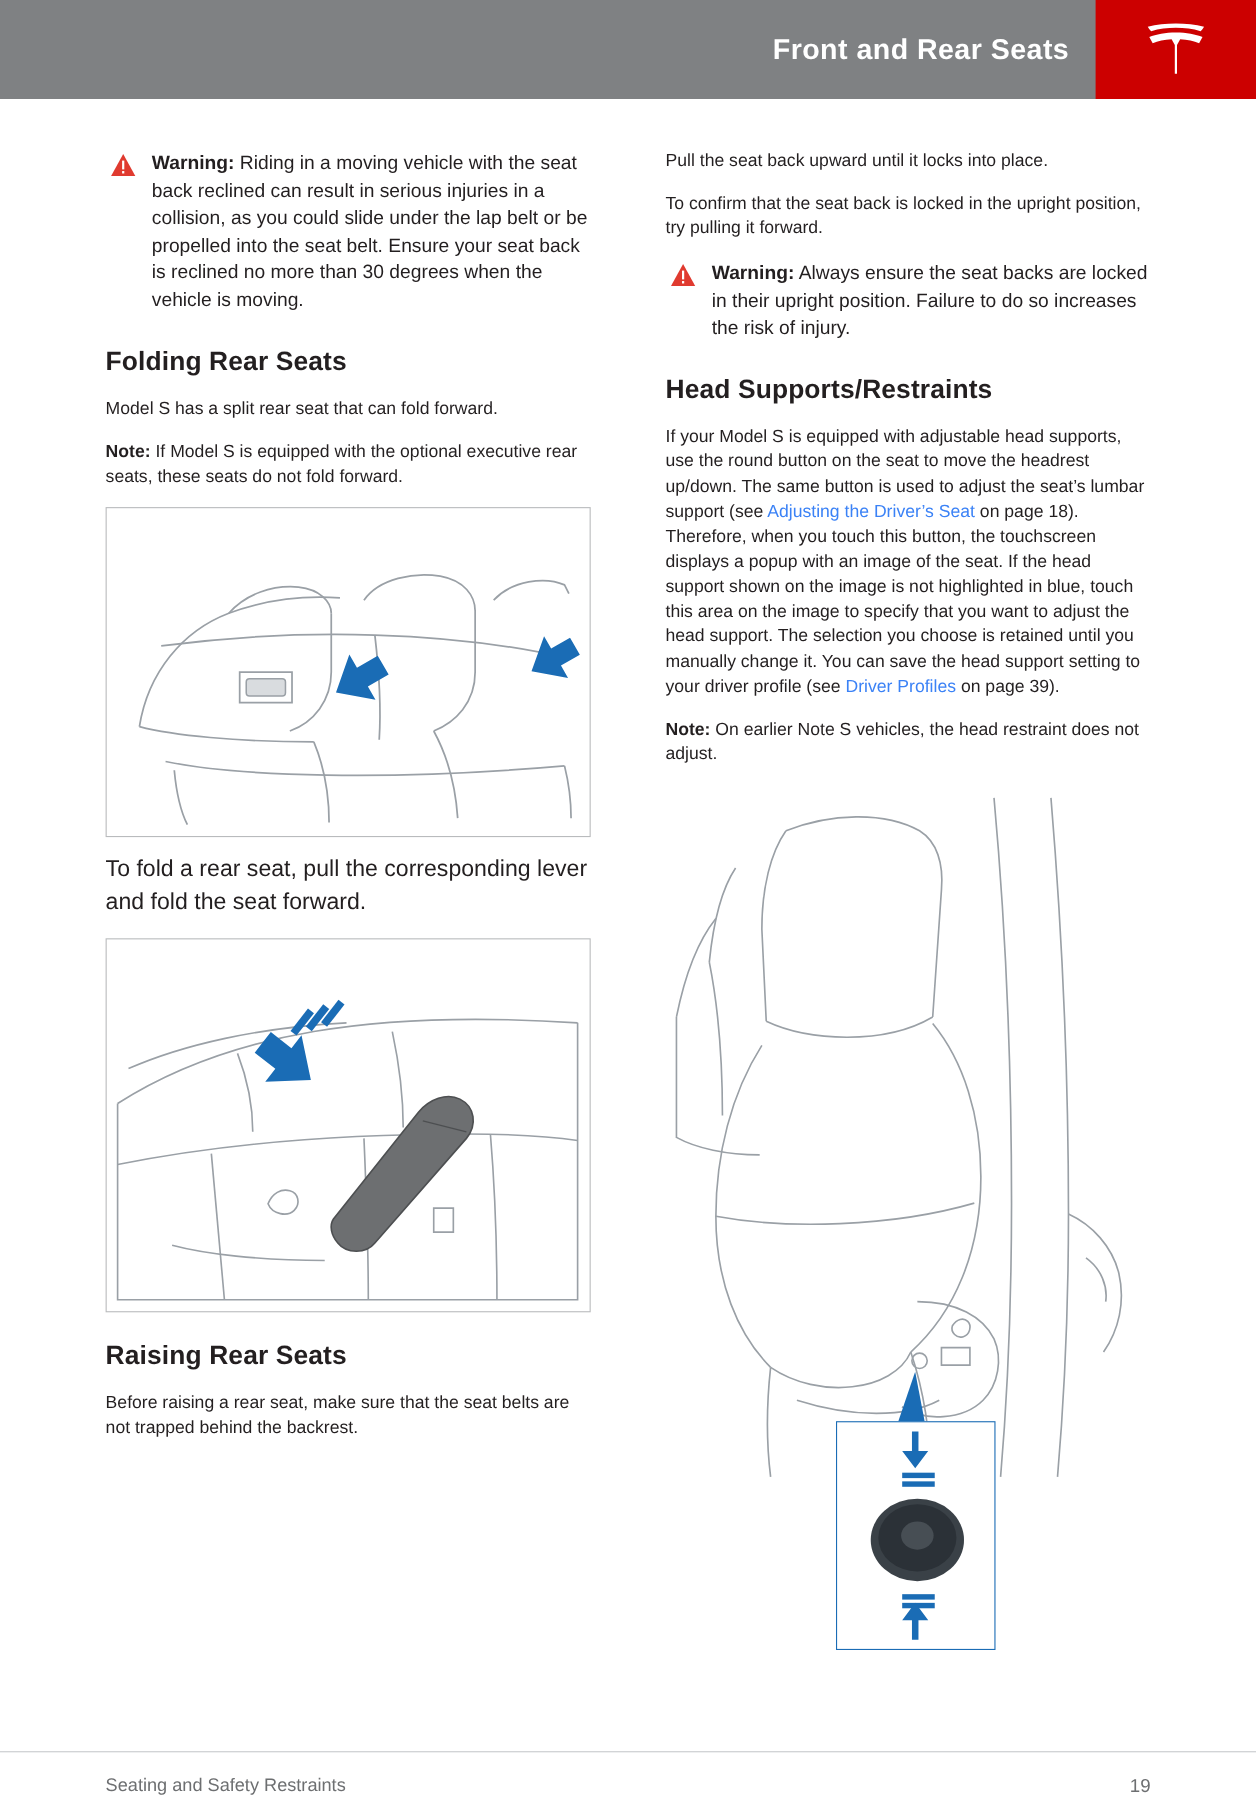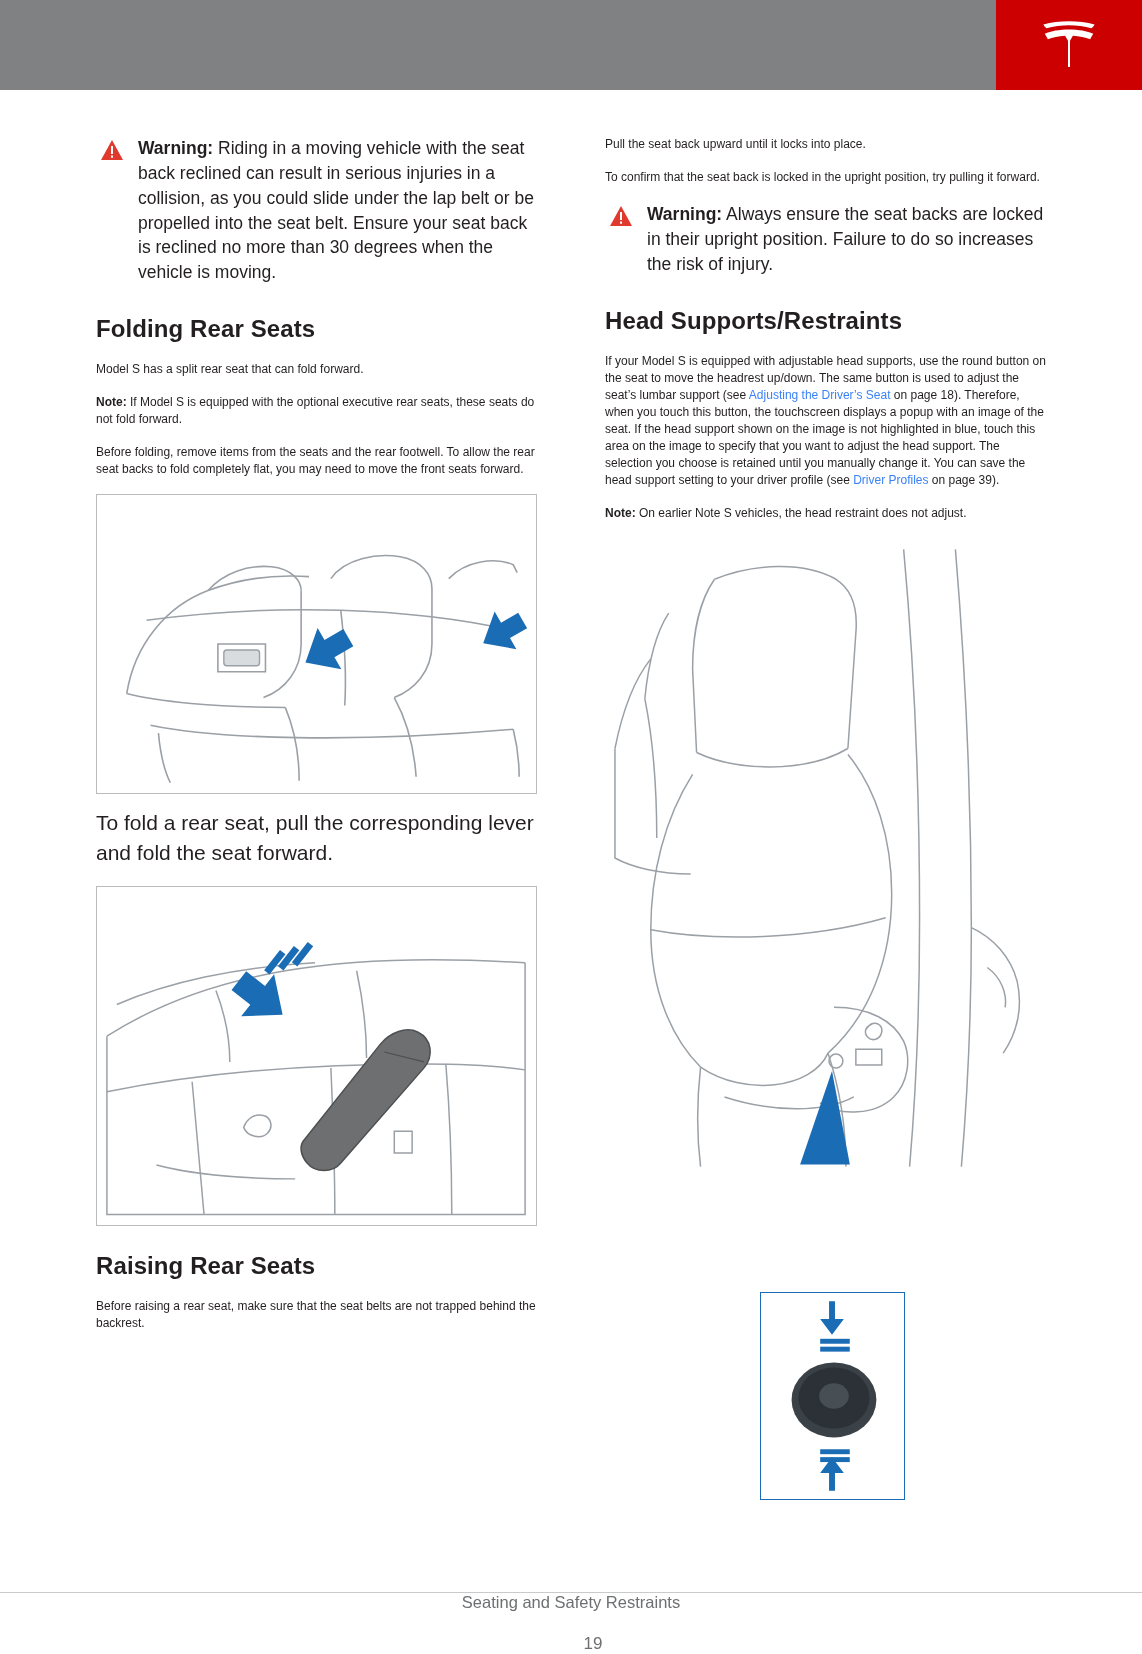--- a/index.html
+++ b/index.html
@@ -48,21 +48,21 @@
     padding: 46px 96px 0 96px;
     display: flex;
     gap: 68px;
   }
   .col {
     width: 443px;
   }
 
   p {
     margin: 0 0 16px 0;
-    font-size: 12px;
+    font-size: 16px;
     line-height: 1.42;
     color: #231f20;
   }
   .bold { font-weight: bold; }
   .link { color: #3b82f6; }
 
   h2 {
     font-size: 24px;
     font-weight: bold;
     margin: 30px 0 18px 0;
@@ -117,28 +117,28 @@
     right: 0;
     bottom: 0;
     height: 62px;
     padding: 0 96px;
     display: flex;
     align-items: center;
     justify-content: space-between;
     border-top: 1px solid #c8cacc;
     color: #6d6f71;
     font-size: 16.5px;
-    flex-direction: column;
   }
   .footer-page { color: #6d6f71; font-size: 17px; margin-left: 44px; }
 </style>
 </head>
 <body>
 
 <div class="header">
+  <div class="header-title">Front and Rear Seats</div>
   <div class="header-logo">
     <svg width="78" height="56" viewBox="0 0 78 56" aria-hidden="true">
       <path d="M39 12.5c-9.5 0-18.1 1.6-24.2 4.2l3.1 5.6c4.6-1.9 10.7-3.2 17.2-3.6l2.9 5.1V50h2v-26.2l2.9-5.1c6.5.4 12.6 1.7 17.2 3.6l3.1-5.6C57.1 14.1 48.5 12.5 39 12.5z" fill="#ffffff"></path>
       <path d="M39 8.2c7.7 0 15.4.9 22.5 3.1 2.3-2.1 3.1-3.9 3.1-3.9C56.8 5.2 47.9 4.3 39 4.3s-17.8.9-25.6 3.1c0 0 .9 1.8 3.1 3.9 7.1-2.2 14.8-3.1 22.5-3.1z" fill="#ffffff"></path>
     </svg>
   </div>
 </div>
 
 <div class="page">
 
@@ -158,21 +158,20 @@
     </div>
 
     <h2>Folding Rear Seats</h2>
 
     <p>Model S has a split rear seat that can fold forward.</p>
 
     <p>
       <span class="bold">Note:</span><span> If Model S is equipped with the optional executive rear seats, these seats do not fold forward.</span>
     </p>
 
-    <p>Before folding, remove items from the seats and the rear footwell. To allow the rear seat backs to fold completely flat, you may need to move the front seats forward.</p>
 
     <div class="figure fig-rear-seat">
       <svg viewBox="0 0 443 300" preserveAspectRatio="xMidYMid meet" aria-hidden="true">
         <g fill="none" stroke="#9aa0a6" stroke-width="1.6">
           <path d="M30 200 C38 150 70 112 112 96 C150 82 186 80 214 82"></path>
           <path d="M30 200 C60 208 120 214 190 214"></path>
           <path d="M112 96 C128 78 152 70 176 72 C196 74 206 86 206 96"></path>
           <path d="M206 96 L206 150 C206 176 190 196 168 204"></path>
           <path d="M236 84 C250 64 282 58 306 62 C328 66 338 80 338 94 L338 150"></path>
           <path d="M338 150 C338 178 320 196 300 204"></path>

